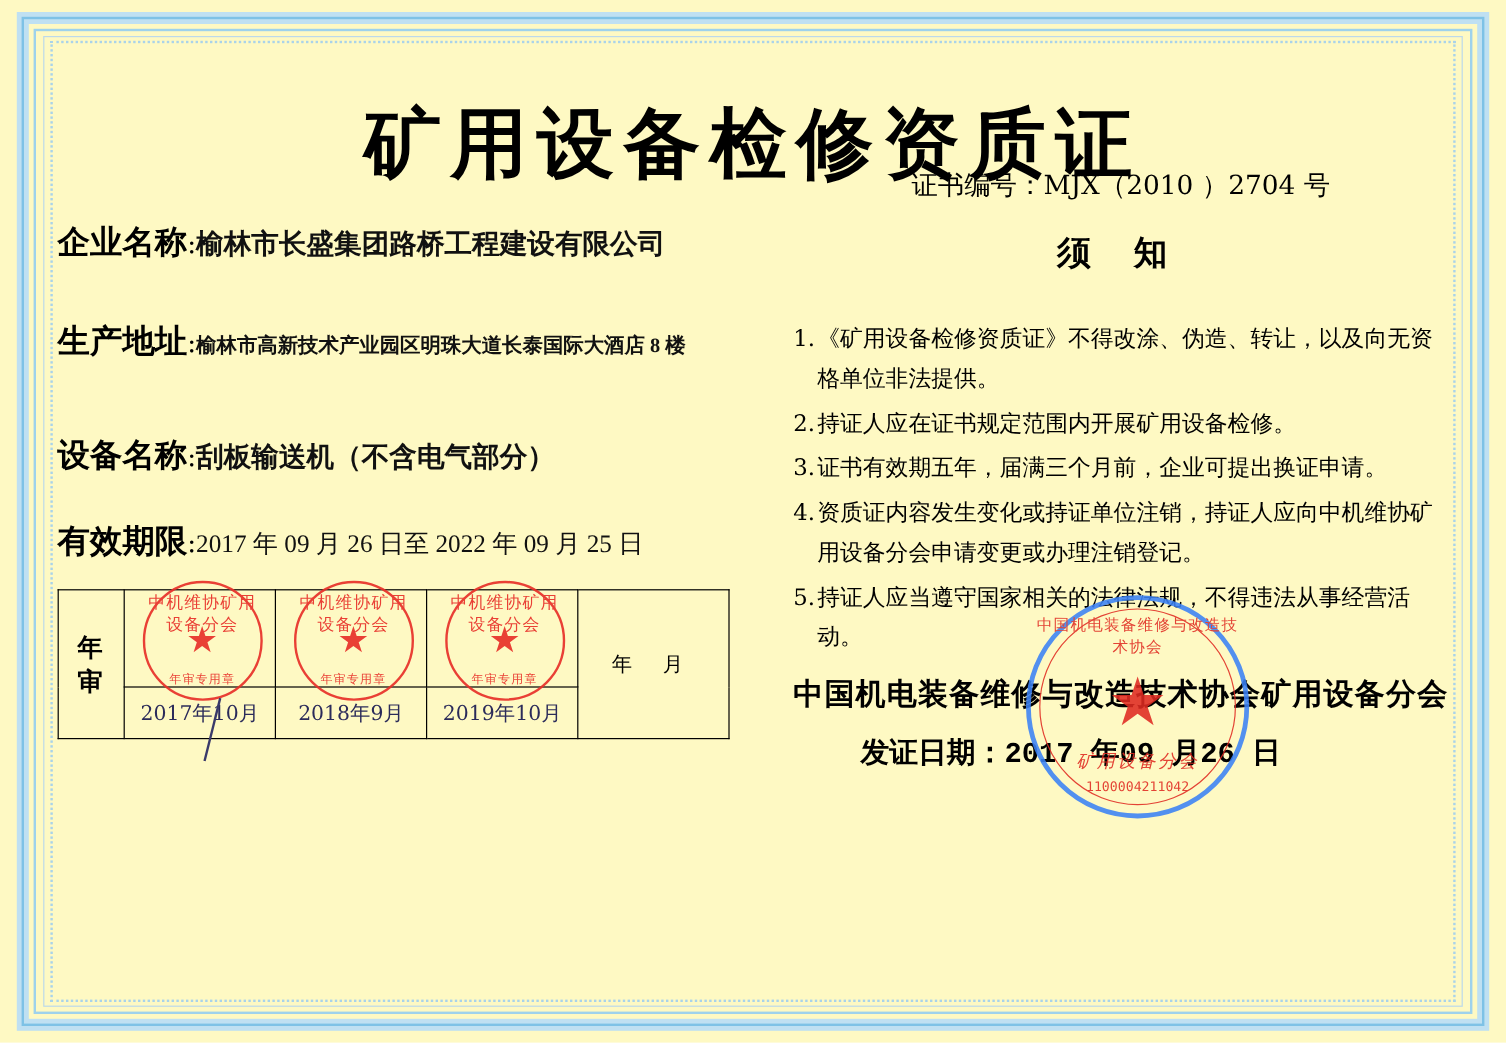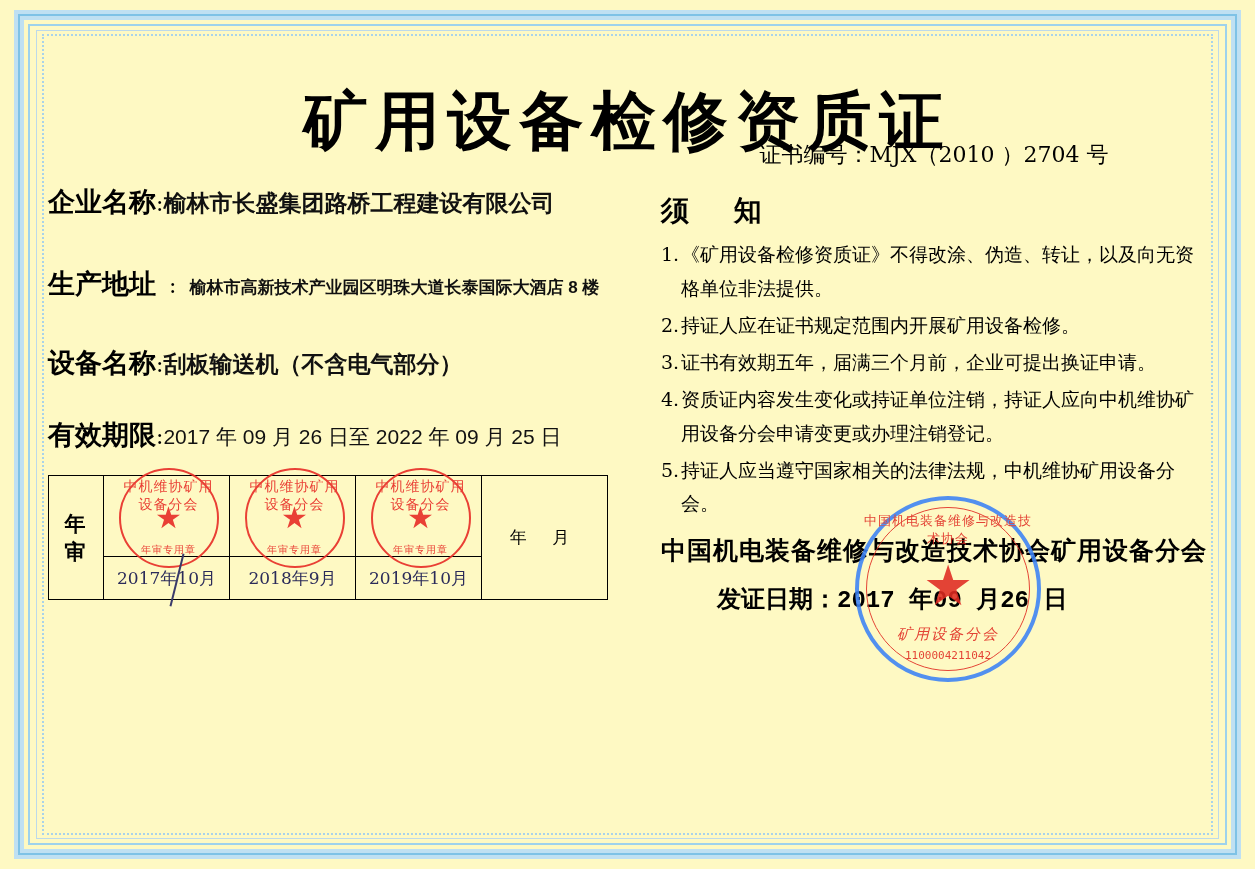--- a/index.html
+++ b/index.html
@@ -98,34 +98,34 @@
     font-family: "DejaVu Serif", "Liberation Serif", serif;
     font-size: 27px;
     font-weight: bold;
     white-space: nowrap;
   }
   .colon {
     font-size: 22px;
     font-family: "DejaVu Serif", "Liberation Serif", serif;
   }
   .field-value {
-    font-family: Liberation Sans, sans-serif;
+    font-family: Liberation Serif, serif;
     font-size: 23px;
     font-weight: bold;
     color: #111;
     white-space: nowrap;
   }
   .field-value.small {
     font-size: 17px;
   }
   .field-value.normal {
     font-size: 21px;
     font-weight: normal;
   }
-  .field.address { margin-bottom: 43px; gap: 13px; }
+  .field.address { margin-bottom: 59px; }
   .field.device { margin-bottom: 36px; }
   .field.valid { margin-bottom: 22px; }
 
   
   .review-table {
     margin-top: 14px;
     border-collapse: collapse;
     width: 545px;
     table-layout: fixed;
   }
@@ -200,26 +200,26 @@
   }
   .cert-no {
     font-family: "DejaVu Serif", "Liberation Serif", serif;
     font-size: 22px;
     text-align: center;
     margin-top: -44px;
     margin-bottom: 22px;
     white-space: nowrap;
   }
   .notice-title {
-    text-align: left;
-    font-family: Liberation Mono, monospace;
+    text-align: center;
+    font-family: Liberation Sans, sans-serif;
     font-size: 28px;
     font-weight: bold;
     letter-spacing: 14px;
-    margin-bottom: 8px;
+    margin-bottom: 36px;
   }
   .notice-list {
     margin: 0;
     padding: 0;
     list-style: none;
   }
   .notice-list li {
     font-family: "DejaVu Serif", "Liberation Serif", serif;
     font-size: 19px;
     line-height: 1.75;
@@ -429,21 +429,21 @@
           <li>
             <span class="notice-num">3.</span>
             <span class="notice-text">证书有效期五年，届满三个月前，企业可提出换证申请。</span>
           </li>
           <li>
             <span class="notice-num">4.</span>
             <span class="notice-text">资质证内容发生变化或持证单位注销，持证人应向中机维协矿用设备分会申请变更或办理注销登记。</span>
           </li>
           <li>
             <span class="notice-num">5.</span>
-            <span class="notice-text">持证人应当遵守国家相关的法律法规，中机维协矿用设备分会。</span>
+            <span class="notice-text">持证人应当遵守国家相关的法律法规，不得违法从事经营活动。</span>
           </li>
         </ul>
 
         <div class="issuer">中国机电装备维修与改造技术协会矿用设备分会</div>
 
         <div class="issue-date">
           <span>发证日期：</span><span>2017 年09 月26 日</span>
         </div>
 
         <div class="seal">

